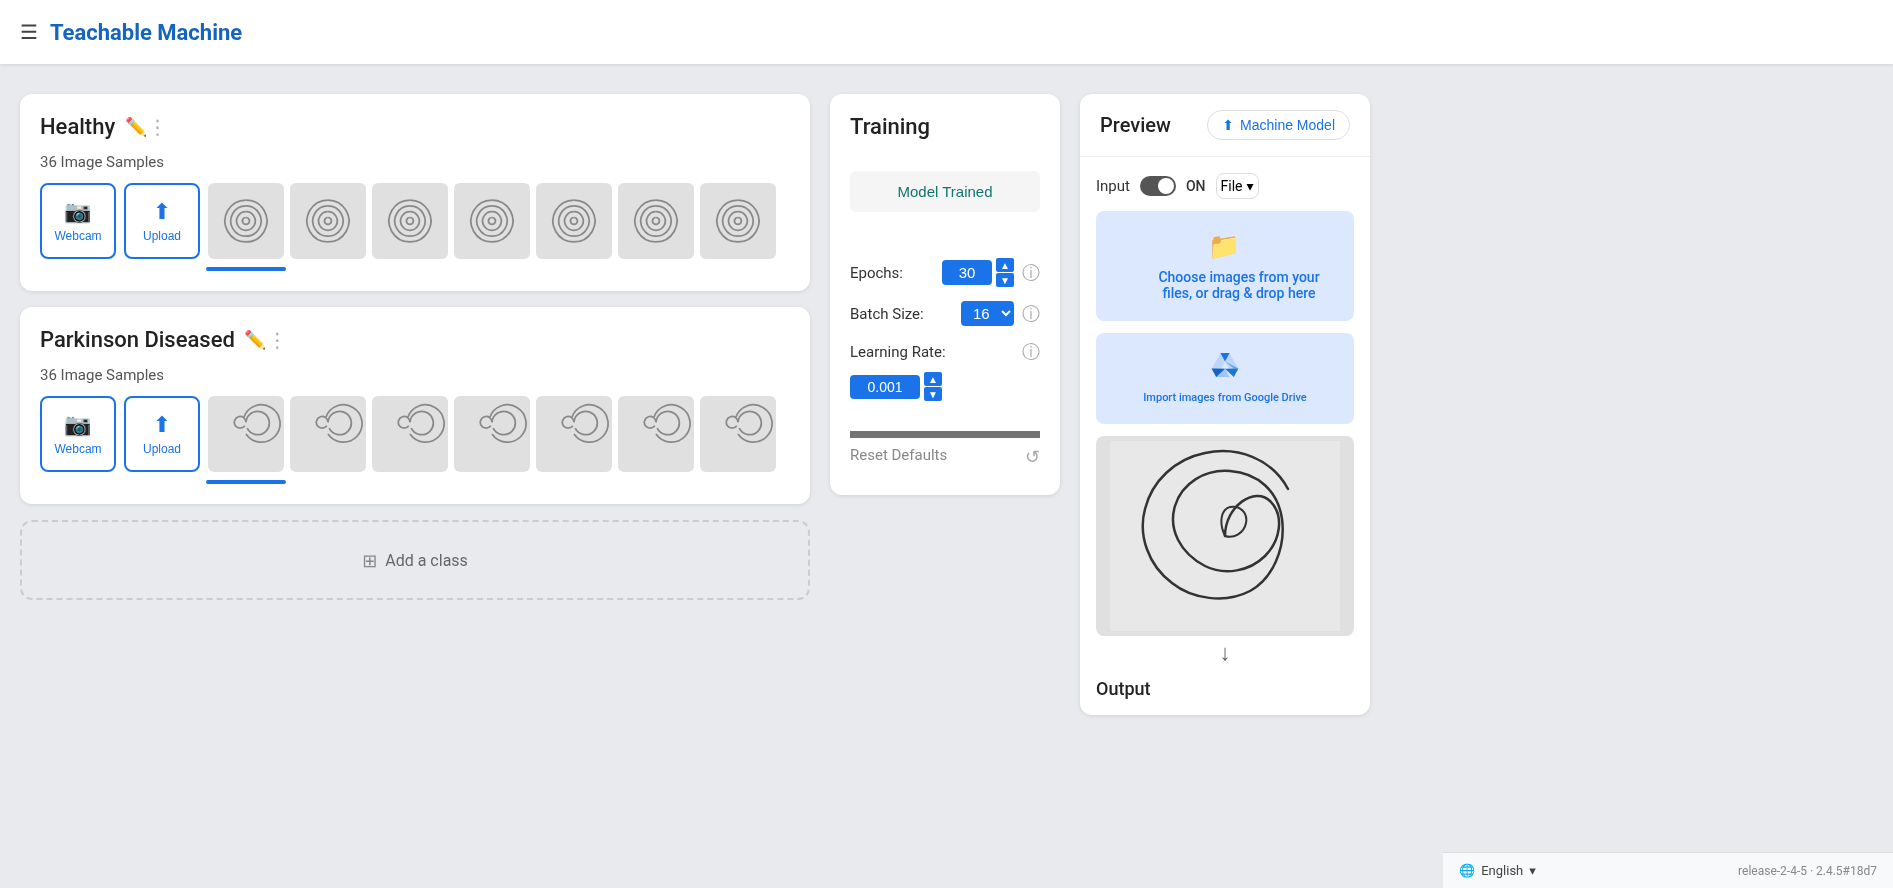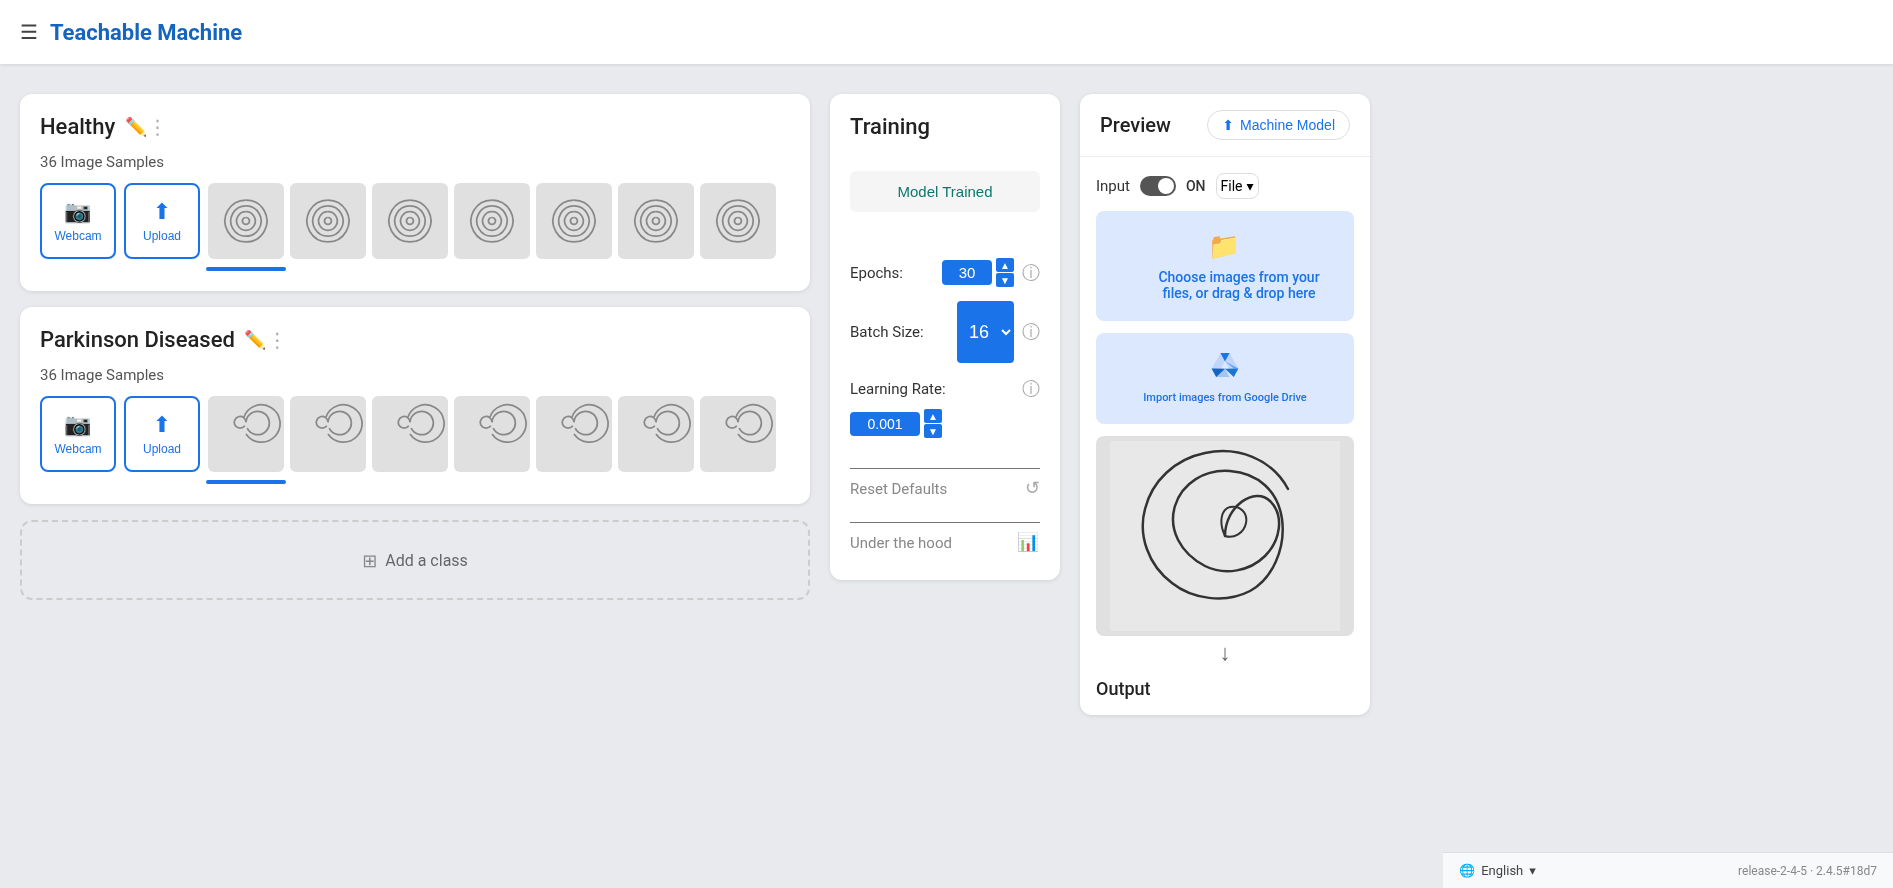--- a/index.html
+++ b/index.html
@@ -282,44 +282,44 @@
       color: #aaa;
       font-size: 18px;
       cursor: pointer;
     }
 
     .batch-select {
       background: #1a73e8;
       color: #fff;
       border: none;
       border-radius: 4px;
-      padding: 20px 8px;
-      font-size: 18px;
+      padding: 3px 8px;
+      font-size: 15px;
       font-weight: 500;
       cursor: pointer;
     }
 
     .lr-input {
       width: 70px;
       padding: 4px 6px;
       border: none;
       background: #1a73e8;
       color: #fff;
       border-radius: 4px;
       font-size: 14px;
       font-weight: 500;
       text-align: center;
     }
 
     .divider-row {
       display: flex;
-      align-items: flex-end;
+      align-items: flex-start;
       justify-content: space-between;
       padding: 8px 0;
-      border-top: 1px solid #737373;
+      border-top: 7px solid #737373;
       cursor: pointer;
     }
     .divider-label {
       font-size: 15px;
       color: #888;
     }
     .divider-icon {
       color: #aaa;
       font-size: 18px;
     }
@@ -704,24 +704,20 @@
           </div>
         </div>
       </div>
     </div>
 
     <div class="divider-row" style="margin-top: 14px;">
       <span class="divider-label">Reset Defaults</span>
       <span class="divider-icon">↺</span>
     </div>
 
-    <div class="divider-row">
-      <span class="divider-label">Under the hood</span>
-      <span class="divider-icon">📊</span>
-    </div>
   </div>
 
   <div class="preview-panel">
     <div class="preview-header">
       <span class="preview-title">Preview</span>
       <button class="export-btn">
         <span>⬆</span>
         <span>Machine Model</span>
       </button>
     </div>

